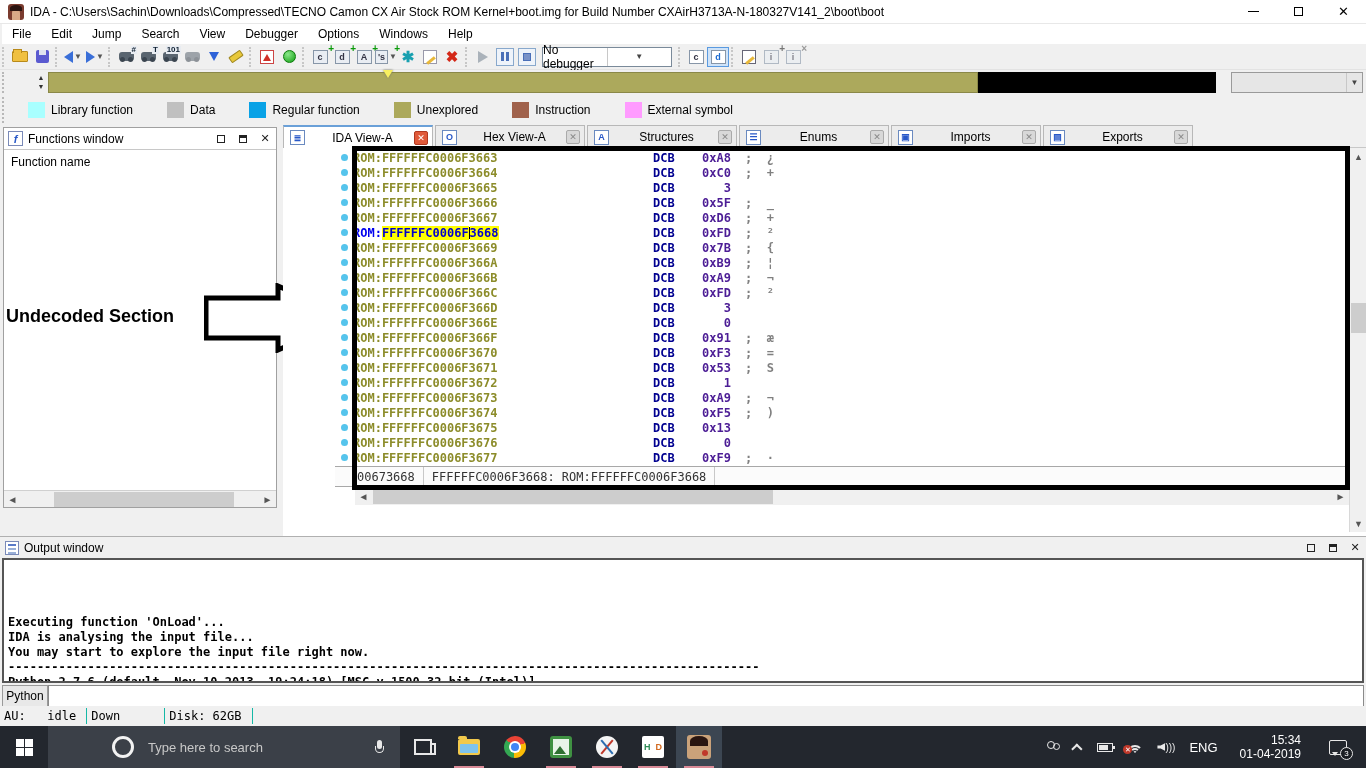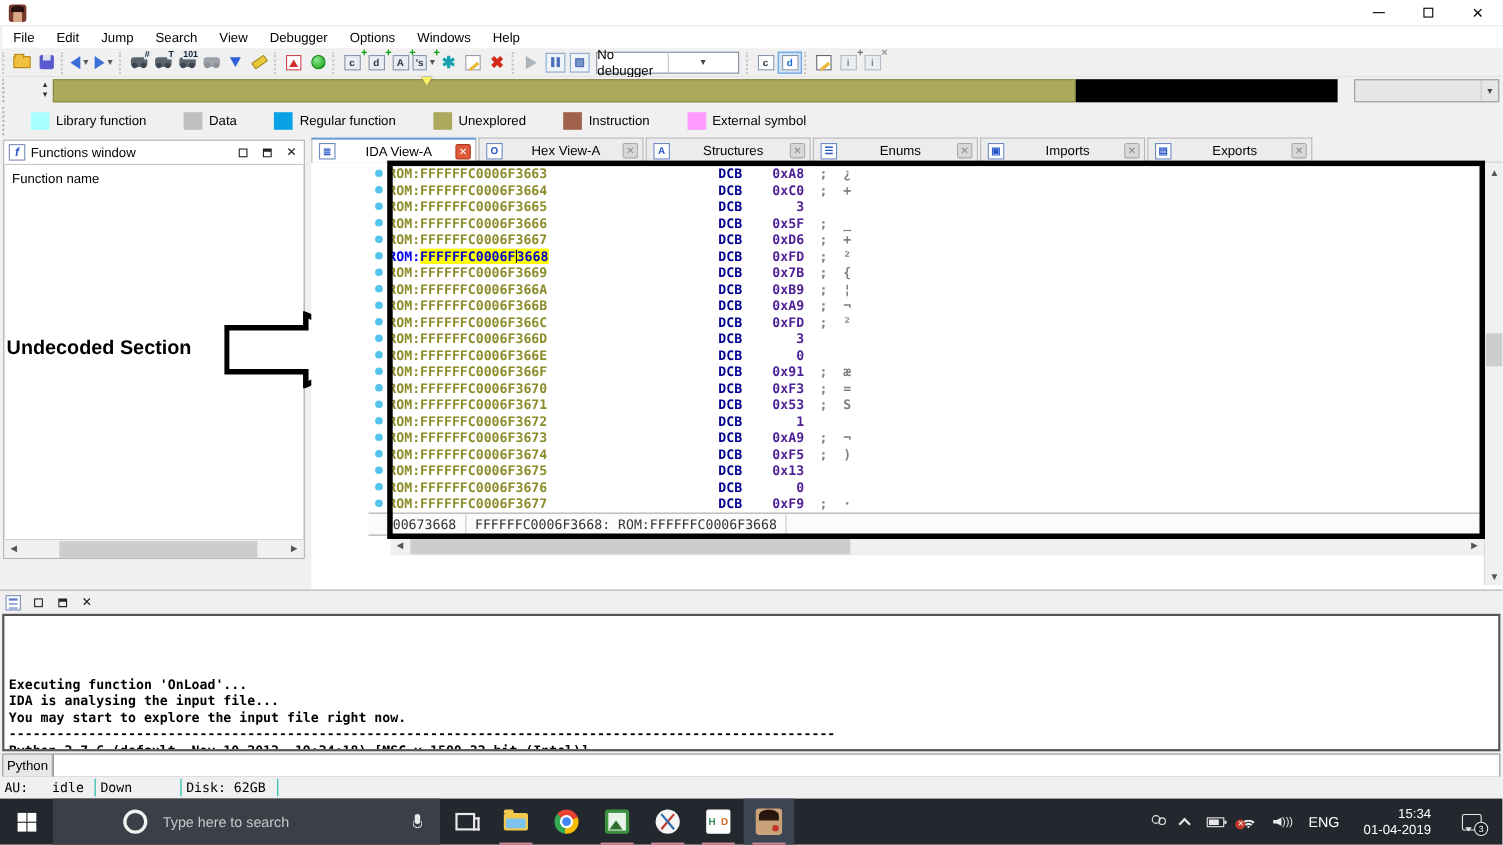--- a/index.html
+++ b/index.html
@@ -194,20 +194,21 @@
   #clock { text-align:right; font-size:12px; line-height:14px; padding:0 8px; }
   .notif { width:18px; height:15px; border:1px solid #e8e8e8; border-radius:2px; position:relative; margin:0 12px 0 6px; }
   .notif::before { content:""; position:absolute; left:2px; bottom:-5px; width:0; height:0; border:3px solid transparent; border-top:4px solid #e8e8e8; }
   .notif b { position:absolute; right:-7px; bottom:-6px; width:13px; height:13px; border-radius:50%; background:#1a1d22; border:1px solid #e8e8e8; color:#fff; font-size:8px; line-height:11px; text-align:center; font-weight:normal; }
 </style>
 </head>
 <body>
 
 <div id="titlebar">
   <div id="app-icon"></div>
+  <div id="title-text">IDA - C:\Users\Sachin\Downloads\Compressed\TECNO Camon CX Air Stock ROM Kernel+boot.img for Build Number CXAirH3713A-N-180327V141_2\boot\boot</div>
   <div class="cap-btns">
     <div class="cap-btn">
         <span class="cap-min"></span>
       </div>
     <div class="cap-btn">
         <span class="cap-box"></span>
       </div>
     <div class="cap-btn">✕</div>
   </div>
 </div>
@@ -477,20 +478,21 @@
       <span class="sc-arr" style="left:0">◄</span>
       <span class="thumbh" style="left:18px; width:400px"></span>
       <span class="sc-arr" style="right:0">►</span>
     </div>
   </div>
 </div>
 
 <div id="outwin">
   <div id="outwin-title">
     <span class="ow-tile"></span>
+    <span class="t">Output window</span>
     <span class="wbtn">
         <span class="wbox"></span>
       </span>
     <span class="wbtn">
         <span class="wfloat"></span>
       </span>
     <span class="wbtn">✕</span>
   </div>
   <div id="out-content">
     <div id="out-frag" class="out-line">· .. . ·. .  ,  .. ·  . ,. ·</div>

